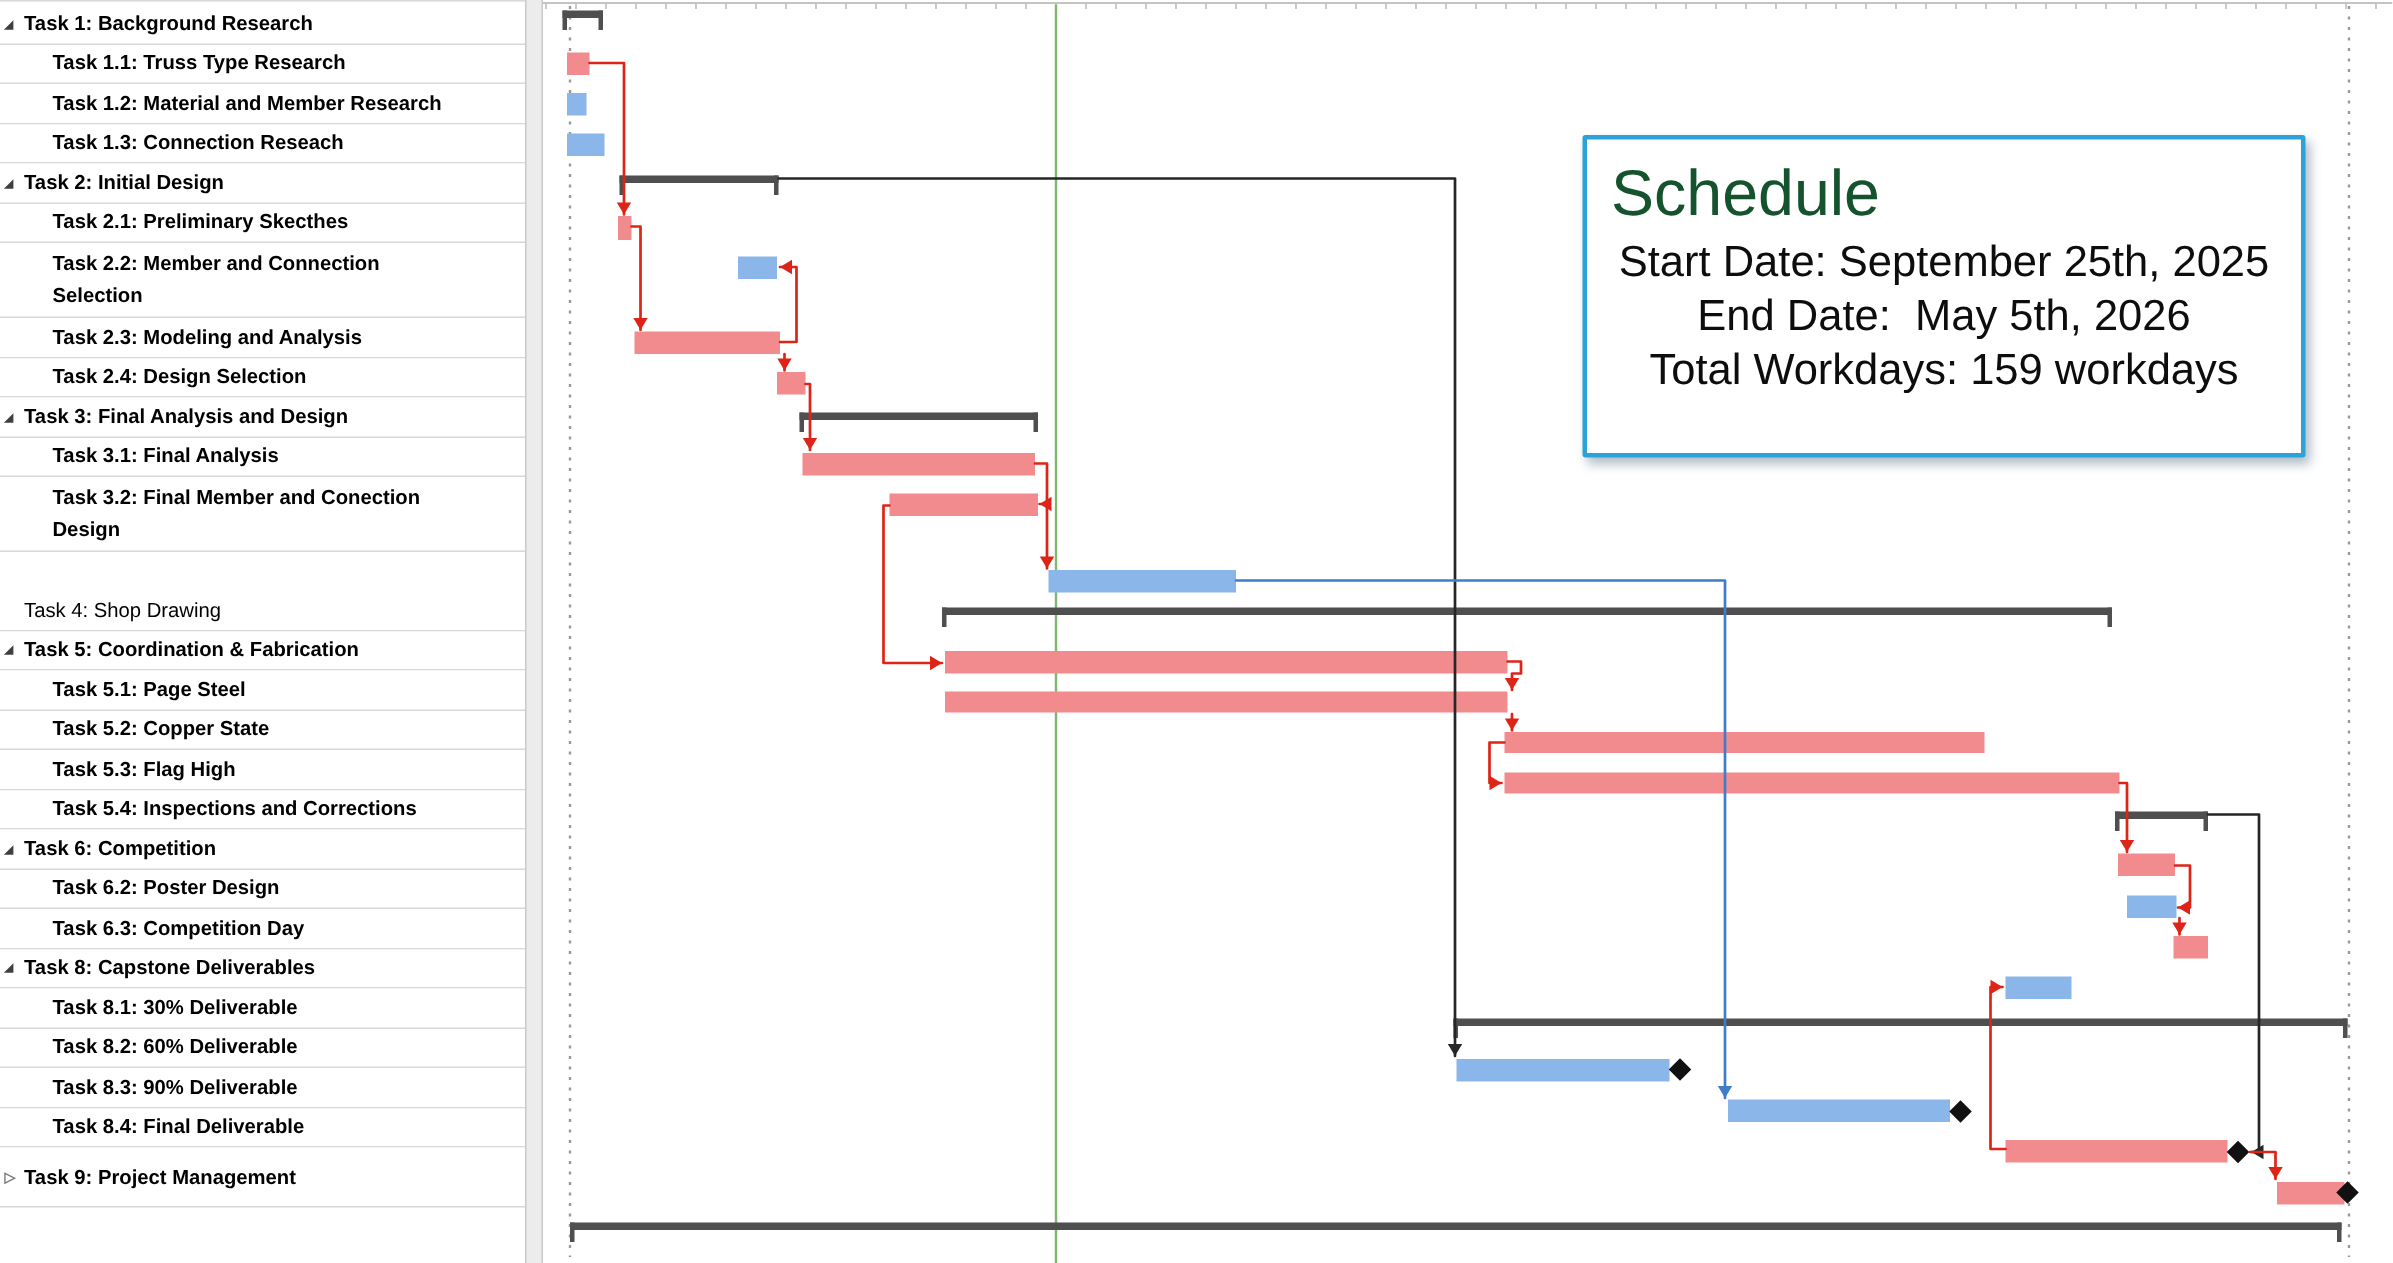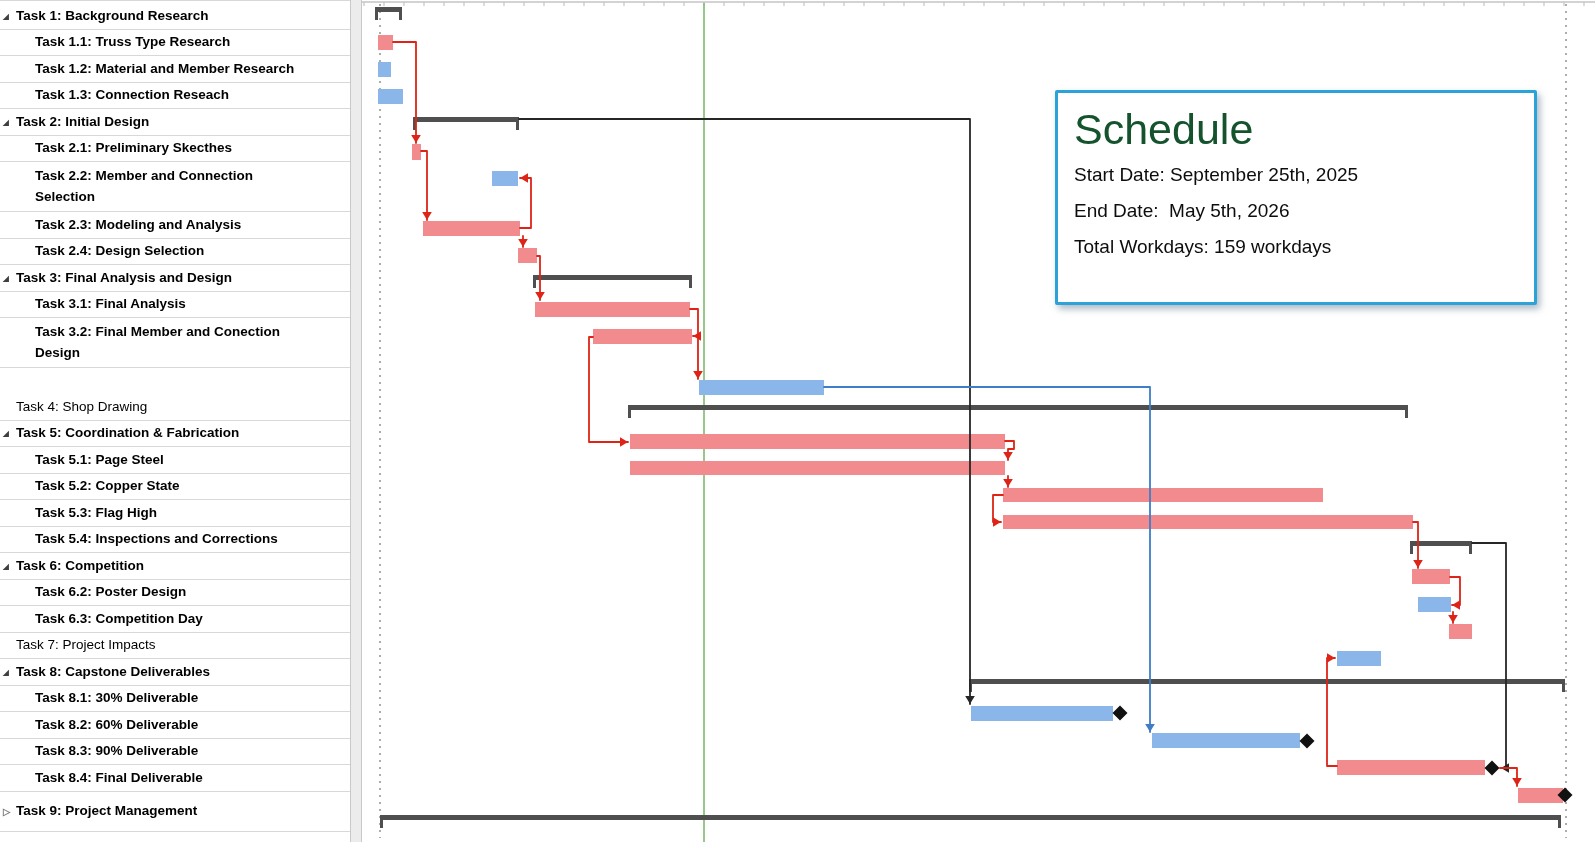--- a/index.html
+++ b/index.html
@@ -19,21 +19,21 @@
   .row .label{white-space:normal;line-height:16px;}
   .row.single .label{white-space:nowrap;}
   .twisty{position:absolute;left:3px;top:50%;transform:translateY(-50%);font-size:7.5px;color:#3f3f3f;}
   .twisty.collapsed{font-size:9.5px;color:#7a7a7a;}
   #splitter{position:absolute;left:350px;top:0;width:12px;height:842px;background:#ececec;
             border-left:1px solid #c9c9c9;border-right:1px solid #c9c9c9;box-sizing:border-box;z-index:2;}
   #schedule-box{position:absolute;left:1055px;top:90px;width:482px;height:215px;background:#fff;
                 border:3px solid #2ba3d9;border-radius:2px;box-sizing:border-box;
                 box-shadow:3px 4px 7px rgba(110,130,150,.55);z-index:3;padding:8px 16px 0 16px;}
   #schedule-title{font-size:43px;line-height:56px;color:#14532d;}
-  .schedule-line{font-size:19px;line-height:36px;color:#0d0d0d;white-space:pre-wrap;}
+  .schedule-line{font-size:29px;line-height:36px;color:#0d0d0d;white-space:pre-wrap;text-align:center;}
 </style>
 </head>
 <body>
 
 <svg id="chart-layer" width="1595" height="842" viewBox="0 0 1595 842">
     <line x1="355" y1="2" x2="1595" y2="2" stroke="#C4C4C4" stroke-width="1.4"></line>
     <line x1="364" y1="2" x2="364" y2="6" stroke="#C4C4C4" stroke-width="1.2"></line>
     <line x1="384" y1="2" x2="384" y2="6" stroke="#C4C4C4" stroke-width="1.2"></line>
     <line x1="404" y1="2" x2="404" y2="6" stroke="#C4C4C4" stroke-width="1.2"></line>
     <line x1="424" y1="2" x2="424" y2="6" stroke="#C4C4C4" stroke-width="1.2"></line>
@@ -262,23 +262,20 @@
       <div class="row lvl0 bold single" style="height: 26.5px;">
         <span class="twisty">◢</span>
         <span class="label">Task 6: Competition</span>
       </div>
       <div class="row lvl1 single" style="height: 26.5px;">
         <span class="label">Task 6.2: Poster Design</span>
       </div>
       <div class="row lvl1 single" style="height: 26.5px;">
         <span class="label">Task 6.3: Competition Day</span>
       </div>
-      <div class="row lvl0 single" style="height: 26.5px;">
-        <span class="label">Task 7: Project Impacts</span>
-      </div>
       <div class="row lvl0 bold single" style="height: 26.5px;">
         <span class="twisty">◢</span>
         <span class="label">Task 8: Capstone Deliverables</span>
       </div>
       <div class="row lvl1 single" style="height: 26.5px;">
         <span class="label">Task 8.1: 30% Deliverable</span>
       </div>
       <div class="row lvl1 single" style="height: 26.5px;">
         <span class="label">Task 8.2: 60% Deliverable</span>
       </div>

